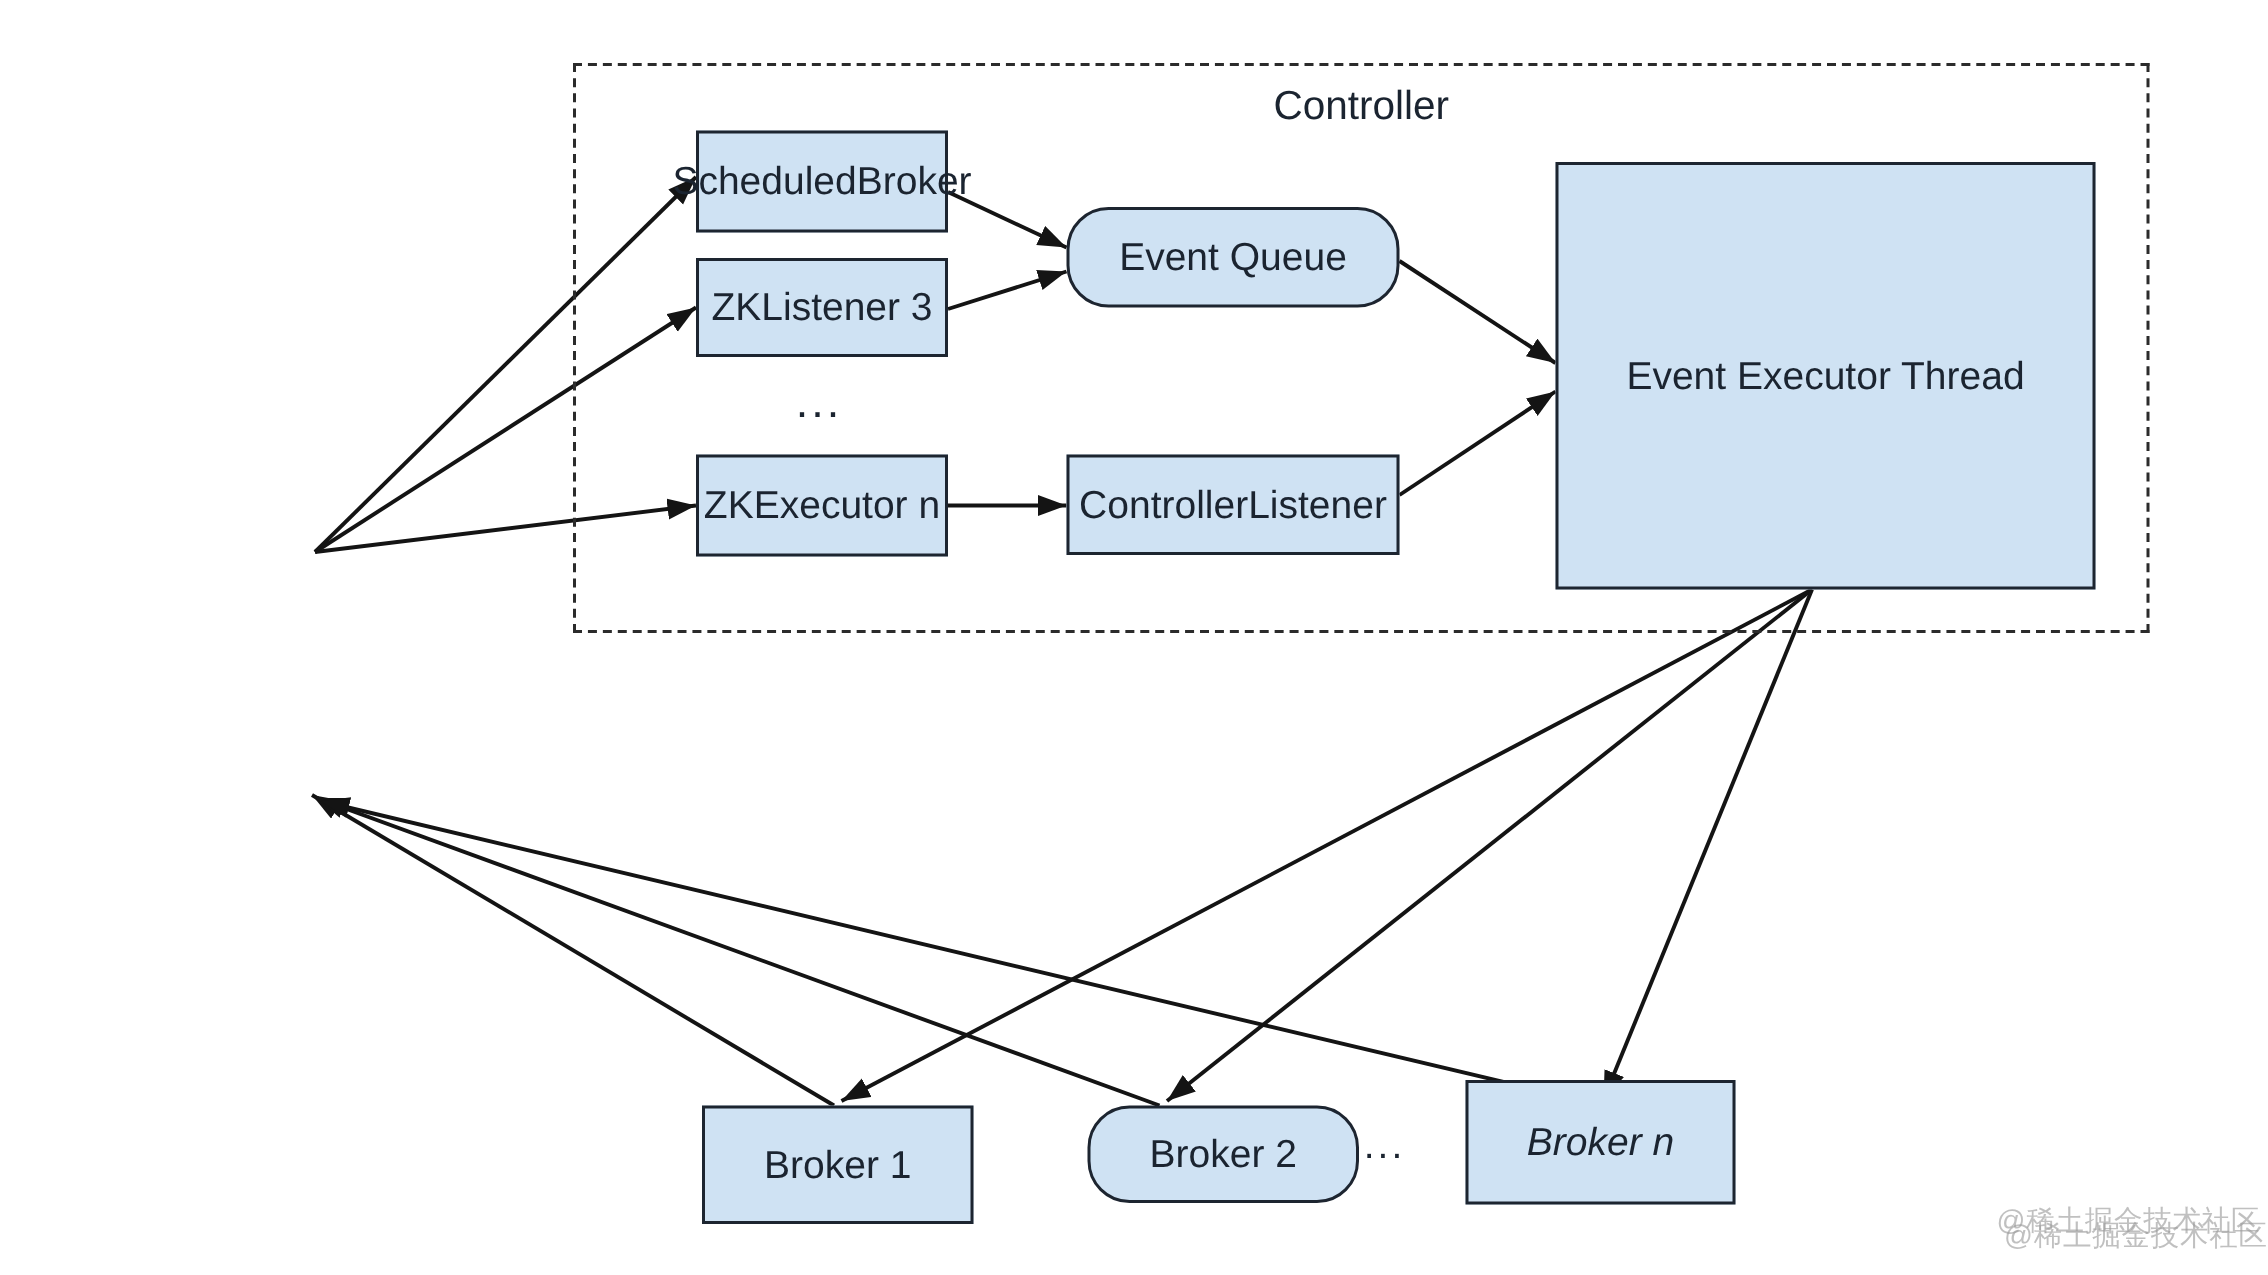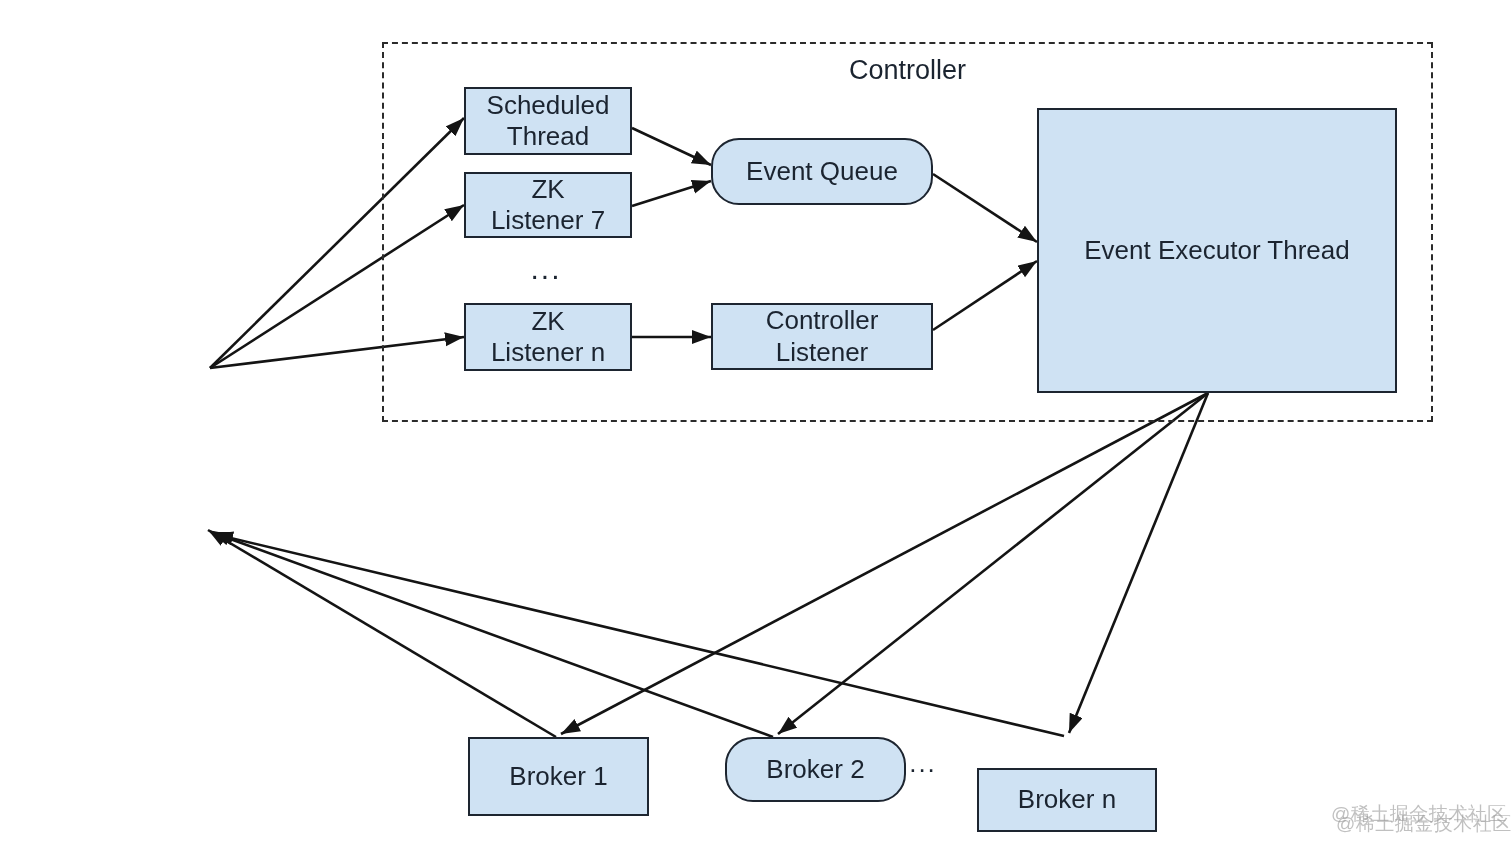--- a/index.html
+++ b/index.html
@@ -29,21 +29,21 @@
     text-align:center;
     font-size:27px;
     color:var(--text);
   }
   .node{
     position:absolute;
     box-sizing:border-box;
     background:var(--node-fill);
     border:2.5px solid var(--node-border);
     display:flex;
-    flex-direction:column;
+    flex-direction:row;
     align-items:center;
     justify-content:center;
     font-size:26px;
     line-height:1.2;
     color:var(--text);
     text-align:center;
   }
   .ellipsis{
     position:absolute;
     font-size:30px;
@@ -90,33 +90,33 @@
       <line x1="556" y1="737" x2="208" y2="530" stroke="#141414" stroke-width="2.6" marker-end="url(#arrow)"></line>
       <line x1="773" y1="737" x2="211" y2="532" stroke="#141414" stroke-width="2.6" marker-end="url(#arrow)"></line>
       <line x1="1064" y1="736" x2="214" y2="534" stroke="#141414" stroke-width="2.6" marker-end="url(#arrow)"></line>
     </svg>
 
   <div class="frame" style="left:382px;top:42px;width:1051px;height:380px;"></div>
   <div class="group-title" style="left:382px;top:55px;width:1051px;">Controller</div>
 
   <div class="node" style="left:464px;top:87px;width:168px;height:68px;">
     <span>Scheduled</span>
-    <span>Thread</span>
+    <span>Broker</span>
   </div>
 
   <div class="node" style="left:464px;top:172px;width:168px;height:66px;">
     <span>ZK</span>
-    <span>Listener 7</span>
+    <span>Listener 3</span>
   </div>
 
   <div class="ellipsis" style="left:516px;top:252px;width:60px;text-align:center;">...</div>
 
   <div class="node" style="left:464px;top:303px;width:168px;height:68px;">
     <span>ZK</span>
-    <span>Listener n</span>
+    <span>Executor n</span>
   </div>
 
   <div class="node" style="left:711px;top:138px;width:222px;height:67px;border-radius:28px;">
     <span>Event Queue</span>
   </div>
 
   <div class="node" style="left:711px;top:303px;width:222px;height:67px;">
     <span>Controller</span>
     <span>Listener</span>
   </div>
@@ -129,20 +129,20 @@
   <div class="node" style="left:468px;top:737px;width:181px;height:79px;">
     <span>Broker 1</span>
   </div>
 
   <div class="node" style="left:725px;top:737px;width:181px;height:65px;border-radius:28px;">
     <span>Broker 2</span>
   </div>
 
   <div class="ellipsis" style="left:898px;top:748px;width:50px;text-align:center;font-size:26px;">...</div>
 
-  <div class="node" style="left:977px;top:768px;width:180px;height:64px;">
+  <div class="node" style="left:977px;top:720px;width:180px;height:83px;font-style:italic;">
     <span>Broker n</span>
   </div>
 
   <span class="watermark" style="left:1331px;top:801px;">@稀土掘金技术社区</span>
   <span class="watermark" style="left:1336px;top:811px;">@稀土掘金技术社区</span>
 
 </div>
 
 </body></html>

